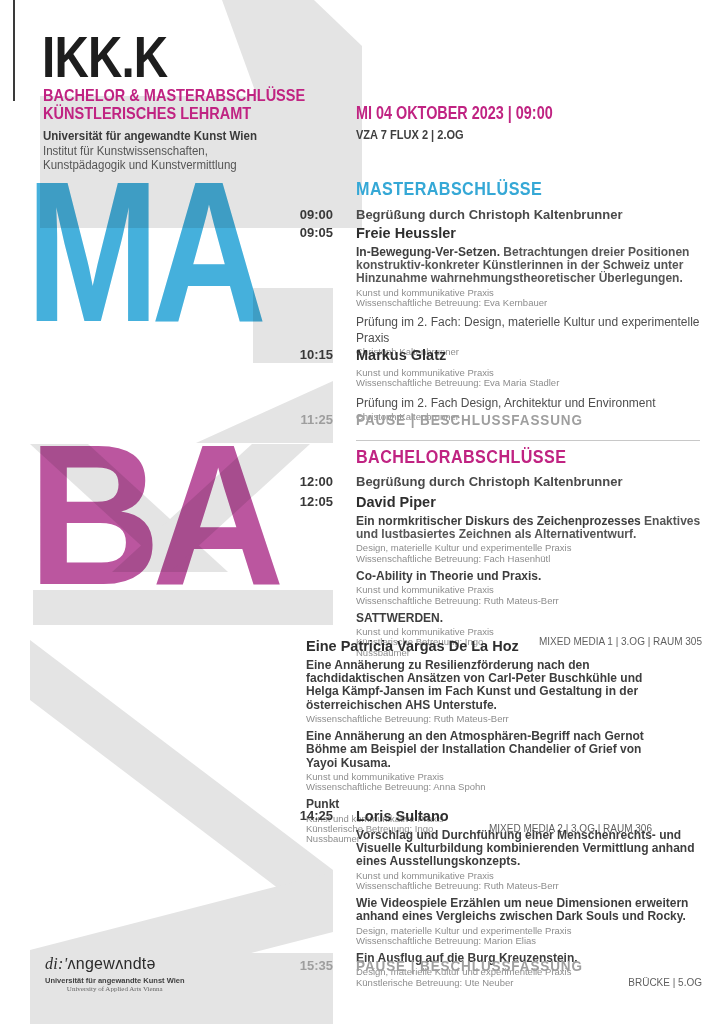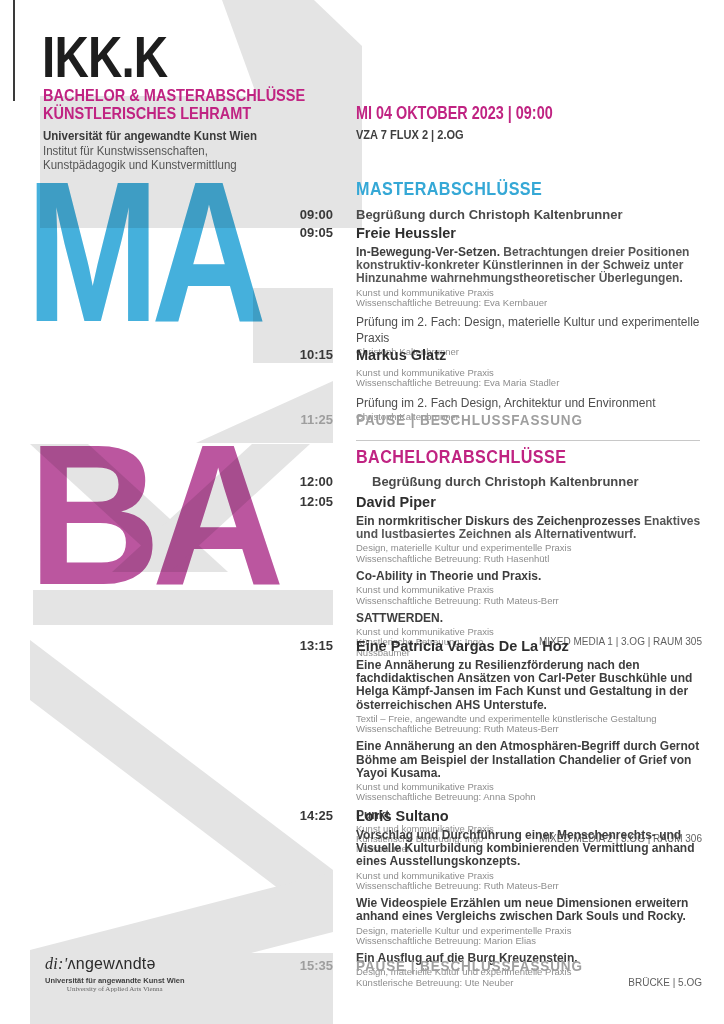--- a/index.html
+++ b/index.html
@@ -140,37 +140,37 @@
           </div>
         </div>
       </div>
       <div class="srow" style="top: 412px;">
         <span class="time gray">11:25</span>
         <div class="rbody">
           <div class="pauserow">PAUSE | BESCHLUSSFASSUNG</div>
         </div>
       </div>
       <div class="sec-heading" style="top: 446px; color: rgb(192, 35, 130);">BACHELORABSCHLÜSSE</div>
-      <div class="srow" style="top: 474px; gap: 16px;">
+      <div class="srow" style="top: 474px;">
         <span class="time">12:00</span>
         <div class="rbody">
           <div class="plainrow">Begrüßung durch Christoph Kaltenbrunner</div>
         </div>
       </div>
       <div class="srow" style="top: 494px;">
         <span class="time">12:05</span>
         <div class="rbody">
           <div class="pname">David Piper</div>
           <div class="work">
             <p class="wtitle"><b>Ein normkritischer Diskurs des Zeichenprozesses</b><span class="rest">  Enaktives und lustbasiertes Zeichnen als Alternativentwurf.</span></p>
             <div class="meta meta-line">
               <span>Design, materielle Kultur und experimentelle Praxis</span>
             </div>
             <div class="meta meta-line">
-              <span>Wissenschaftliche Betreuung: Ruth Hasenhütl</span>
+              <span>Wissenschaftliche Betreuung: Fach Hasenhütl</span>
             </div>
           </div>
           <div class="work">
             <p class="wtitle"><b>Co-Ability in Theorie und Praxis.</b></p>
             <div class="meta meta-line">
               <span>Kunst und kommunikative Praxis</span>
             </div>
             <div class="meta meta-line">
               <span>Wissenschaftliche Betreuung: Ruth Mateus-Berr</span>
             </div>
@@ -181,34 +181,30 @@
               <span>Kunst und kommunikative Praxis</span>
             </div>
             <div class="meta meta-line">
               <span>Künstlerische Betreuung: Ingo Nussbaumer</span>
               <span class="room">MIXED MEDIA 1 | 3.OG | RAUM 305</span>
             </div>
           </div>
         </div>
       </div>
       <div class="srow" style="top: 638px;">
-        <span class="time">13:15</span>
         <div class="rbody">
           <div class="pname">Eine Patricia Vargas De La Hoz</div>
           <div class="work">
             <p class="wtitle"><b>Eine Annäherung zu Resilienzförderung nach den fachdidaktischen Ansätzen von Carl-Peter Buschkühle und Helga Kämpf-Jansen im Fach Kunst und Gestaltung in der österreichischen AHS Unterstufe.</b></p>
             <div class="meta meta-line">
-              <span>Textil – Freie, angewandte und experimentelle künstlerische Gestaltung</span>
-            </div>
-            <div class="meta meta-line">
               <span>Wissenschaftliche Betreuung: Ruth Mateus-Berr</span>
             </div>
           </div>
           <div class="work">
-            <p class="wtitle"><b>Eine Annäherung an den Atmosphären-Begriff durch Gernot Böhme am Beispiel der Installation Chandelier of Grief von Yayoi Kusama.</b></p>
+            <p class="wtitle"><b>Eine Annäherung an den Atmosphären-Begriff nach Gernot Böhme am Beispiel der Installation Chandelier of Grief von Yayoi Kusama.</b></p>
             <div class="meta meta-line">
               <span>Kunst und kommunikative Praxis</span>
             </div>
             <div class="meta meta-line">
               <span>Wissenschaftliche Betreuung: Anna Spohn</span>
             </div>
           </div>
           <div class="work">
             <p class="wtitle"><b>Punkt</b></p>
             <div class="meta meta-line">

